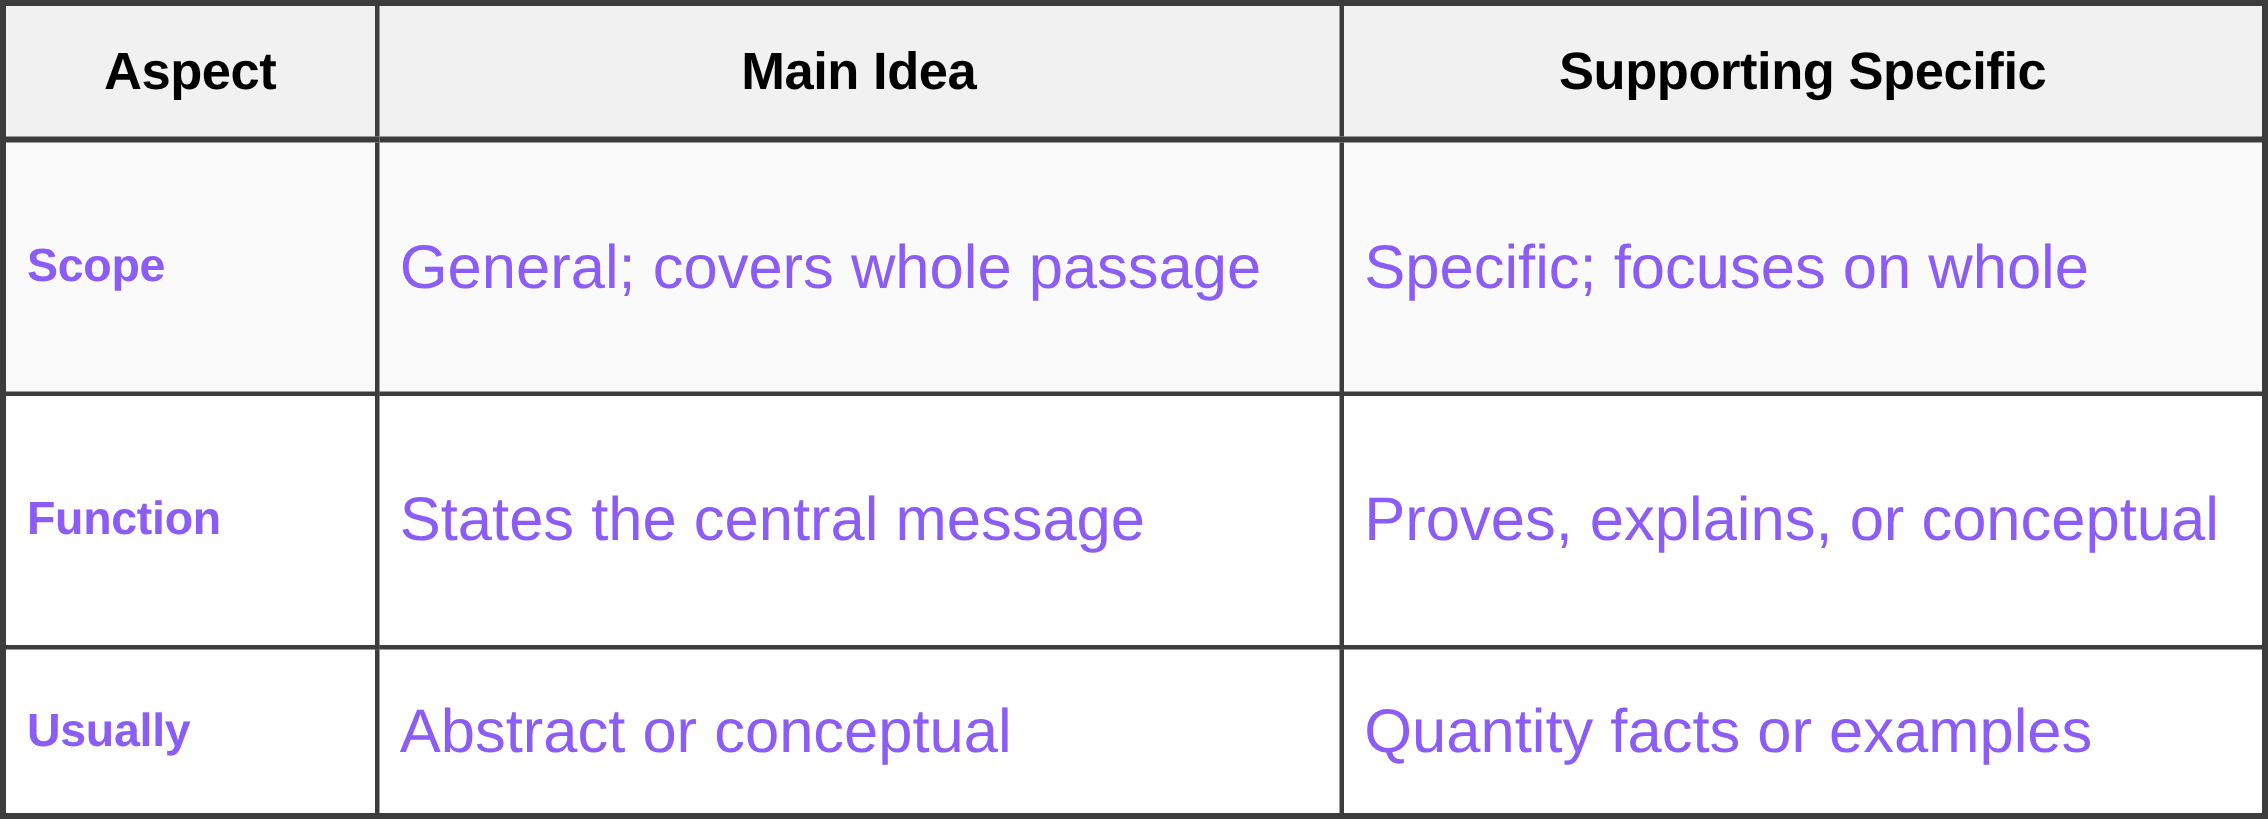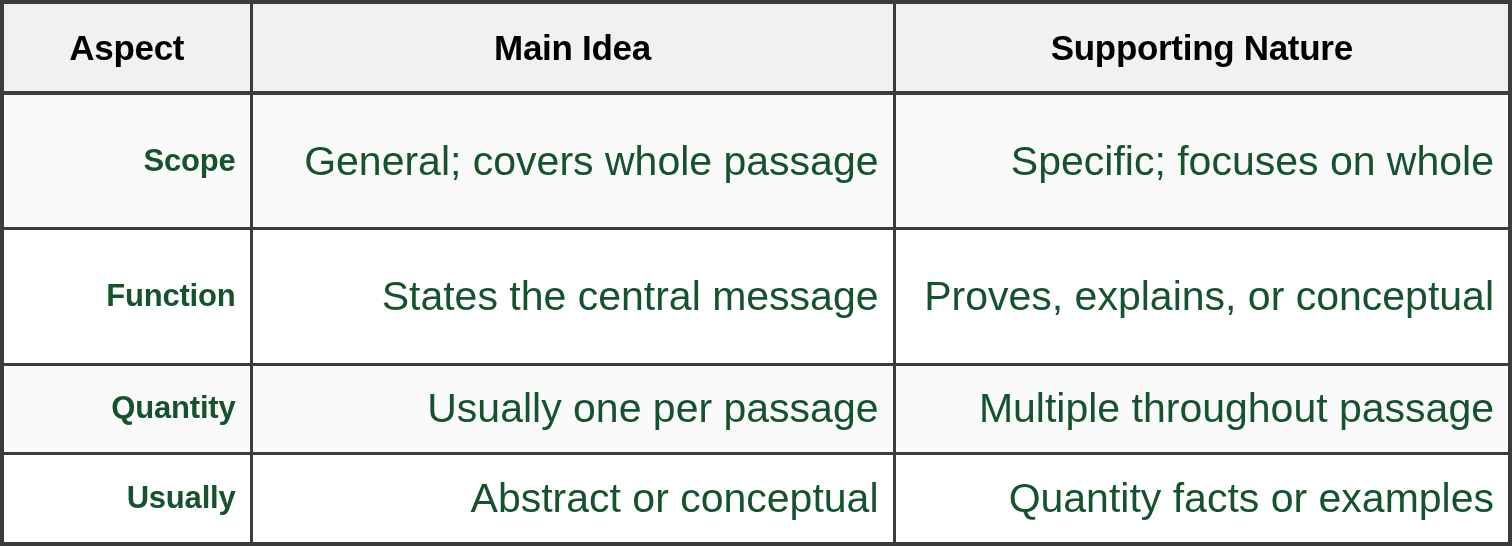--- a/index.html
+++ b/index.html
@@ -45,23 +45,23 @@
     text-align: center;
     vertical-align: middle;
     padding: 0 10px;
     border-right: 3px solid #3c3c3c;
     border-bottom: 4px solid #3c3c3c;
     letter-spacing: -0.3px;
   }
   thead th:last-child { border-right: none; }
 
   tbody td {
-    text-align: right;
+    text-align: left;
     vertical-align: middle;
-    color: #14532d;
+    color: #8b5cf6;
     padding: 4px 14px;
     border-right: 3px solid #3c3c3c;
     border-bottom: 3px solid #3c3c3c;
     line-height: 1.18;
   }
   tbody td:last-child { border-right: none; }
   tbody tr:last-child td { border-bottom: none; }
 
   tbody td.aspect-cell {
     font-size: 31px;
@@ -89,39 +89,34 @@
   <table class="comparison-table">
     <colgroup>
       <col class="col-aspect">
       <col class="col-main">
       <col class="col-support">
     </colgroup>
     <thead>
       <tr class="header-row">
         <th>Aspect</th>
         <th>Main Idea</th>
-        <th>Supporting Nature</th>
+        <th>Supporting Specific</th>
       </tr>
     </thead>
     <tbody>
       <tr class="row-tint r0">
         <td class="aspect-cell">Scope</td>
         <td class="value-cell">General; covers whole passage</td>
         <td class="value-cell">Specific; focuses on whole</td>
       </tr>
       <tr class="row-plain r1">
         <td class="aspect-cell">Function</td>
         <td class="value-cell">States the central message</td>
         <td class="value-cell">Proves, explains, or conceptual</td>
       </tr>
-      <tr class="row-tint r2">
-        <td class="aspect-cell">Quantity</td>
-        <td class="value-cell">Usually one per passage</td>
-        <td class="value-cell">Multiple throughout passage</td>
-      </tr>
       <tr class="row-plain r3">
         <td class="aspect-cell">Usually</td>
         <td class="value-cell">Abstract or conceptual</td>
         <td class="value-cell">Quantity facts or examples</td>
       </tr>
     </tbody>
   </table>
 </div>
 
 </body></html>

